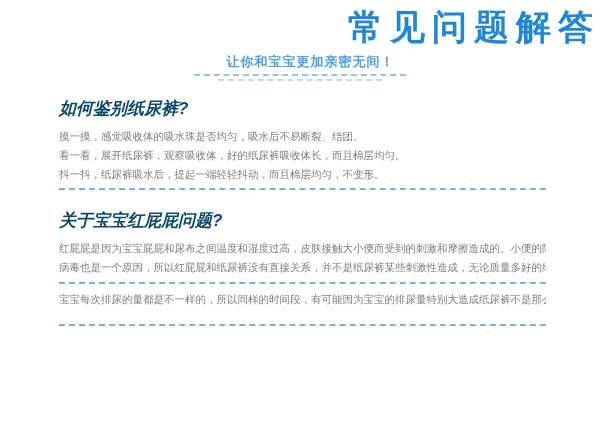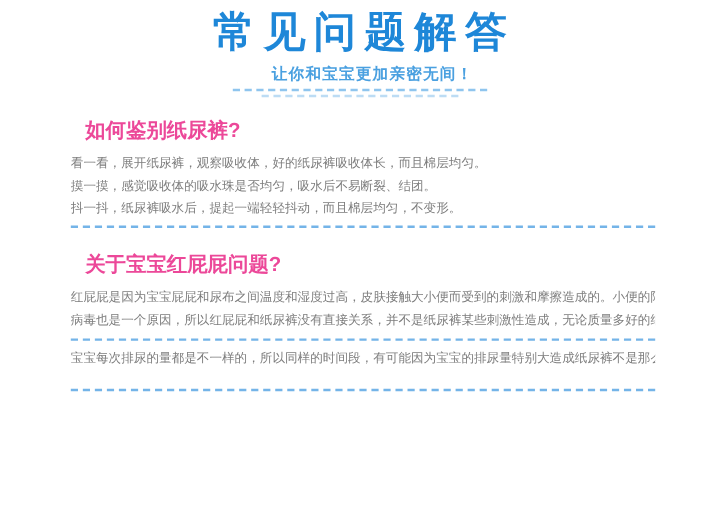--- a/index.html
+++ b/index.html
@@ -22,20 +22,21 @@
   
   .header { text-align: center; }
   .title {
     margin: 8px 0 0;
     color: #1e87d8;
     font-size: 35px;
     line-height: 38px;
     font-weight: 700;
     letter-spacing: 7px;
     text-indent: 7px;
+    text-align: right;
   }
   .subtitle {
     margin-top: 8px;
     color: #4aa0e0;
     font-size: 13px;
     line-height: 16px;
     font-weight: 700;
     letter-spacing: 1px;
     margin-left: 21px;
   }
@@ -49,25 +50,26 @@
     border-top: 2px dashed #bcdcf4;
     margin: 3px auto 0;
   }
 
   
   .content {
     margin-left: 59px;
     width: 487px;
   }
   .section-heading {
-    margin: 17px 12px 0;
-    color: #ec4899;
+    margin: 17px 0 0;
+    color: #0c4a6e;
     font-size: 17px;
     line-height: 21px;
     font-weight: 700;
+    font-style: italic;
   }
   .faq-section.s2 .section-heading { margin-top: 20px; }
   .faq-section.s3 .section-heading { margin-top: 28px; }
 
   .section-body { margin-top: 8px; }
   .faq-section.s3 .section-body { margin-top: 6px; }
   .body-line {
     margin: 0;
     color: #7d7d7d;
     font-size: 10.5px;
@@ -94,22 +96,22 @@
     <div class="subtitle">让你和宝宝更加亲密无间！</div>
     <div class="sub-rule-1"></div>
     <div class="sub-rule-2"></div>
   </header>
 
   <main class="content">
 
     <section class="faq-section s1">
       <h2 class="section-heading">如何鉴别纸尿裤?</h2>
       <div class="section-body">
+        <p class="body-line">摸一摸，感觉吸收体的吸水珠是否均匀，吸水后不易断裂、结团。</p>
         <p class="body-line">看一看，展开纸尿裤，观察吸收体，好的纸尿裤吸收体长，而且棉层均匀。</p>
-        <p class="body-line">摸一摸，感觉吸收体的吸水珠是否均匀，吸水后不易断裂、结团。</p>
         <p class="body-line">抖一抖，纸尿裤吸水后，提起一端轻轻抖动，而且棉层均匀，不变形。</p>
       </div>
       <div class="separator"></div>
     </section>
 
     <section class="faq-section s2">
       <h2 class="section-heading">关于宝宝红屁屁问题?</h2>
       <div class="section-body">
         <p class="body-line">红屁屁是因为宝宝屁屁和尿布之间温度和湿度过高，皮肤接触大小便而受到的刺激和摩擦造成的。小便的阿摩尼亚</p>
         <p class="body-line">病毒也是一个原因，所以红屁屁和纸尿裤没有直接关系，并不是纸尿裤某些刺激性造成，无论质量多好的纸尿裤，</p>

